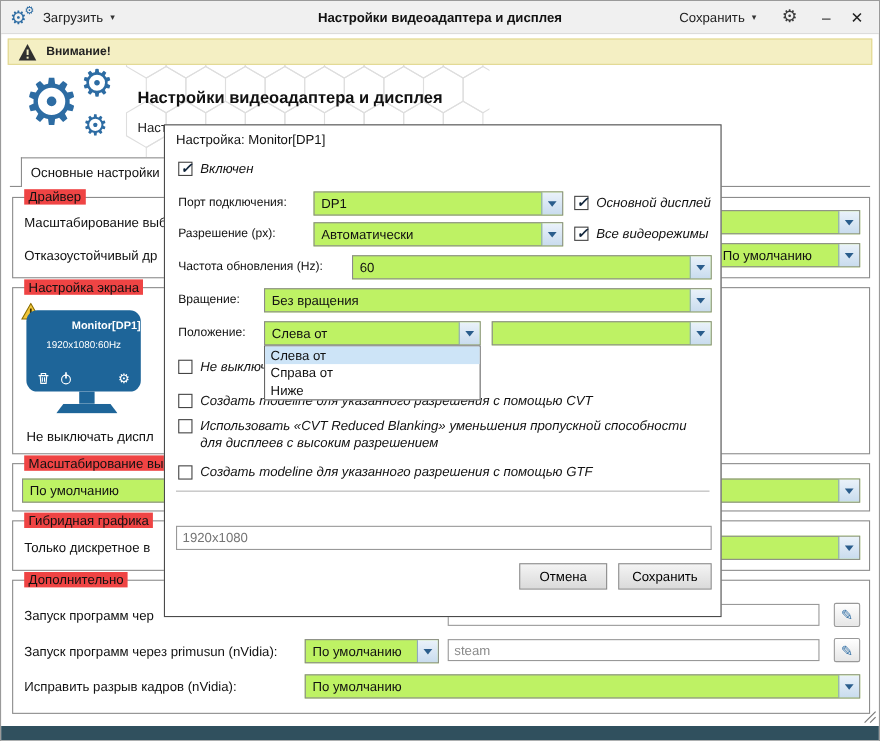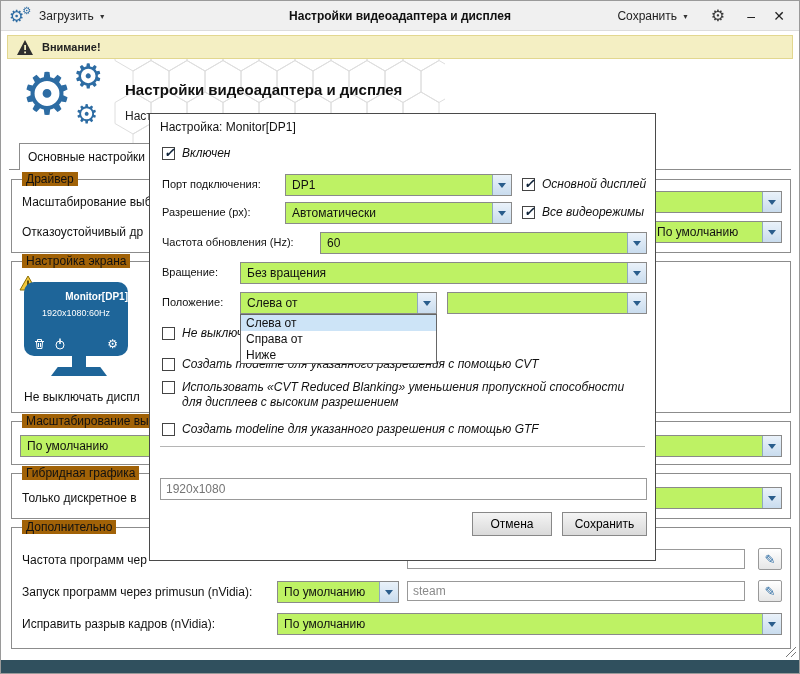--- a/index.html
+++ b/index.html
@@ -25,21 +25,21 @@
   .gear-big   { position:absolute; left:20px; top:64px; font-size:58px; }
   .gear-med   { position:absolute; left:72px; top:58px; font-size:34px; }
   .gear-sm    { position:absolute; left:74px; top:100px; font-size:26px; }
   .header-title { position:absolute; left:124px; top:80px; font-size:15px; font-weight:bold; }
   .header-sub   { position:absolute; left:124px; top:108px; font-size:12px; color:#222; }
   
   .tab { position:absolute; left:18px; top:142px; height:27px; padding:0 8px; background:#fff; border:1px solid #8c8c8c; border-bottom:none; display:flex; align-items:center; font-size:12px; z-index:2; }
   .tabline { position:absolute; left:8px; right:8px; top:168px; border-top:1px solid #8c8c8c; }
   
   .group { position:absolute; left:10px; width:780px; border:1px solid #8c8c8c; background:#fff; }
-  .group-label { position:absolute; top:-8px; left:10px; background:#a16207; padding:0 4px; font-size:12px; }
+  .group-label { position:absolute; top:-8px; left:10px; background:#ef4444; padding:0 4px; font-size:12px; }
   .lbl { position:absolute; font-size:12px; white-space:nowrap; }
   
   .combo { position:absolute; height:22px; background:#bef264; border:1px solid #8a8a8a; }
   .combo .val { position:absolute; left:6px; top:3px; right:22px; font-size:12px; white-space:nowrap; overflow:hidden; }
   .combo .arr { position:absolute; right:0; top:0; bottom:0; width:19px; background:linear-gradient(#eaf2fa,#c9dcee); border-left:1px solid #8fa9c0; }
   .combo .arr::after { content:""; position:absolute; left:5px; top:8px; border:4px solid transparent; border-top:5px solid #2a5d8c; }
   
   .tfield { position:absolute; height:20px; border:1px solid #999; background:#fff; font-size:12px; padding:0 5px; font-family:inherit; }
   .gray { color:#8a8a8a; }
   .editbtn { position:absolute; width:24px; height:22px; background:linear-gradient(#ffffff,#e6e6e6); border:1px solid #999; border-radius:2px; font-size:13px; color:#2d6ca3; display:flex; align-items:center; justify-content:center; }
@@ -217,21 +217,21 @@
     <span class="lbl" style="left:10px;top:17px">Только дискретное в</span>
     <div class="combo" style="left:272px;right:8px;top:13px">
       <span class="val"></span>
       <span class="arr"></span>
     </div>
   </div>
 
   <div class="group" style="top:526px;height:122px">
     <span class="group-label">Дополнительно</span>
 
-    <span class="lbl" style="left:10px;top:25px">Частота программ чер</span>
+    <span class="lbl" style="left:10px;top:25px">Запуск программ чер</span>
     <input class="tfield" style="left: 395px; width: 338px; top: 21px;">
     <div class="editbtn" style="right:8px;top:20px">
       <span>✎</span>
     </div>
 
     <span class="lbl" style="left:10px;top:57px">Запуск программ через primusun (nVidia):</span>
     <div class="combo" style="left:265px;width:122px;top:53px">
       <span class="val">По умолчанию</span>
       <span class="arr"></span>
     </div>

